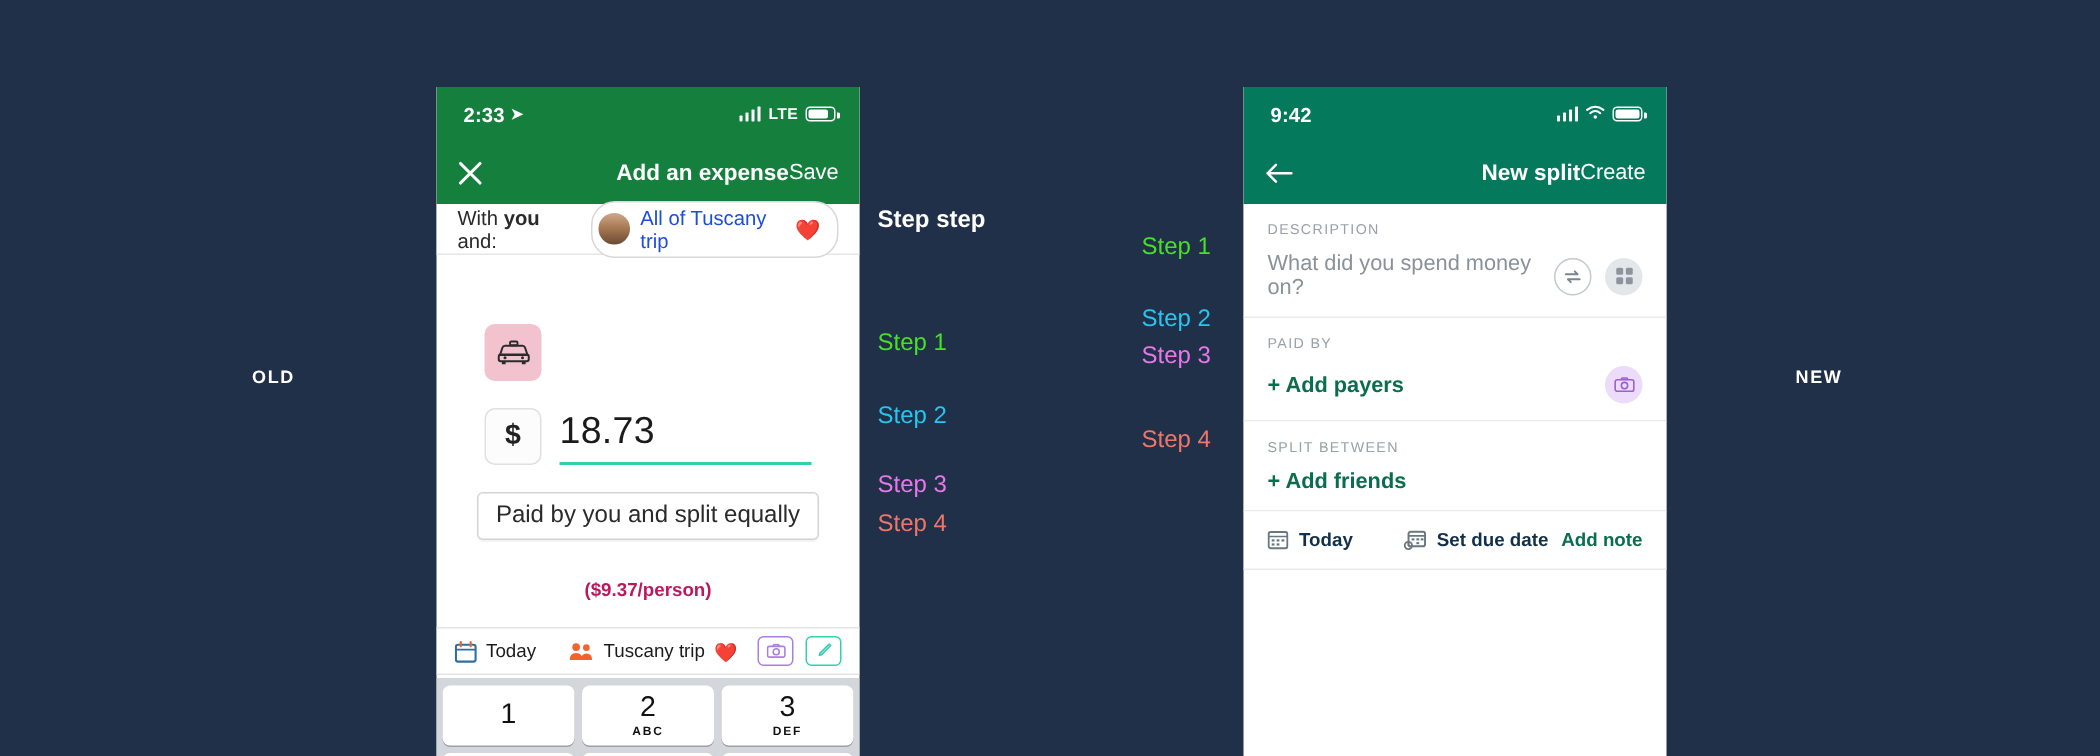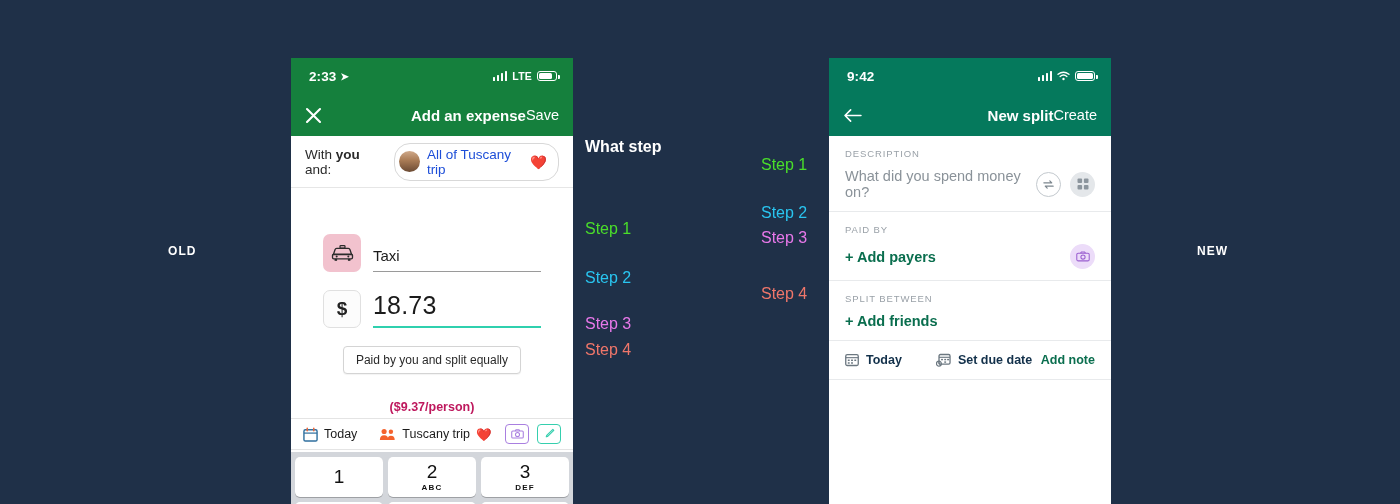--- a/index.html
+++ b/index.html
@@ -53,21 +53,21 @@
     height: 42px; display: flex; align-items: center;
     padding: 0 14px; color: #fff;
   }
   .nav-title { flex: 1; text-align: right; font-size: 15px; font-weight: 700; }
   .nav-action { font-size: 14.5px; font-weight: 500; }
   .nav-left-icon { width: 26px; display: flex; align-items: center; justify-content: flex-start; }
 
   
   #phone-old .statusbar, #phone-old .navbar { background: #15803d; }
   .with-row {
-    height: 52px; display: flex; align-items: center;
+    height: 34px; display: flex; align-items: center;
     padding: 0 14px; gap: 8px;
     border-bottom: 1px solid #e6e6e6; background: #fff;
   }
   .with-label { font-size: 13.5px; color: #2a2a2a; }
   .with-label b { font-weight: 700; }
   .pill {
     display: flex; align-items: center; gap: 7px;
     border: 1px solid #d8d8d8; border-radius: 16px;
     padding: 3px 11px 3px 4px; background: #fff;
   }
@@ -85,21 +85,21 @@
   .icon-dollar { background: #fcfcfc; border: 1px solid #e0e0e0; font-size: 19px; font-weight: 700; color: #222; }
   .field-line { flex: 1; border-bottom: 1px solid #9a9a9a; padding-bottom: 6px; }
   .field-line.accent { border-bottom: 2px solid #2fd0ae; }
   .field-val { font-size: 15px; color: #1b1b1b; }
   .field-val.big { font-size: 25px; font-weight: 400; letter-spacing: .2px; }
 
   .paid-btn {
     display: block; margin: 6px auto 0;
     border: 1px solid #d4d4d4; border-radius: 4px;
     background: #fff; padding: 6px 12px;
-    font-size: 12px; color: #2a2a2a;
+    font-size: 16px; color: #2a2a2a;
     font-family: "Liberation Sans", sans-serif;
     box-shadow: 0 1px 1px rgba(0,0,0,.05);
   }
   .per-person { text-align: center; font-size: 12.5px; color: #be185d; margin-top: 26px; font-weight: bold; }
 
   .old-toolbar {
     position: absolute; left: 0; right: 0; top: 360px;
     height: 32px; display: flex; align-items: center;
     padding: 0 12px; gap: 0;
     border-top: 1px solid #e4e4e4; border-bottom: 1px solid #e4e4e4;
@@ -212,23 +212,20 @@
           <svg width="25" height="18" viewBox="0 0 30 20">
             <path d="M4 12 L6 6 Q6.5 4.5 8 4.5 L22 4.5 Q23.5 4.5 24 6 L26 12 Z" fill="none" stroke="#2b2b2b" stroke-width="1.6" stroke-linejoin="round"></path>
             <rect x="3" y="11.5" width="24" height="5.5" rx="1.6" fill="none" stroke="#2b2b2b" stroke-width="1.6"></rect>
             <rect x="12" y="1.2" width="6" height="3" rx="1" fill="none" stroke="#2b2b2b" stroke-width="1.5"></rect>
             <circle cx="8" cy="14.2" r="1.2" fill="#2b2b2b"></circle>
             <circle cx="22" cy="14.2" r="1.2" fill="#2b2b2b"></circle>
             <rect x="5.5" y="17" width="3" height="2.4" fill="#2b2b2b"></rect>
             <rect x="21.5" y="17" width="3" height="2.4" fill="#2b2b2b"></rect>
           </svg>
         </div>
-        <div class="field-line">
-          <span class="field-val">Taxi</span>
-        </div>
       </div>
 
       <div class="field-row">
         <div class="icon-box icon-dollar">
           <span>$</span>
         </div>
         <div class="field-line accent">
           <span class="field-val big">18.73</span>
         </div>
       </div>
@@ -395,21 +392,21 @@
           <circle cx="3.1" cy="11.4" r="2.6" fill="none" stroke="#6b7780" stroke-width="1.3"></circle>
           <path d="M3.1 9.8 V11.4 L4.2 12.2" fill="none" stroke="#6b7780" stroke-width="1.1" stroke-linecap="round"></path>
         </svg>
         <span>Set due date</span>
       </div>
       <div class="ntb-spacer"></div>
       <div class="ntb-note">Add note</div>
     </div>
   </div>
 
-  <div class="step-extra" style="left:585px; top:138px;">What step</div>
+  <div class="step-extra" style="left:585px; top:138px;">Step step</div>
 
   <div class="step" style="left:585px; top:220px; color:#4ade2a;">Step 1</div>
   <div class="step" style="left:585px; top:269px; color:#29c5f0;">Step 2</div>
   <div class="step" style="left:585px; top:315px; color:#e878ea;">Step 3</div>
   <div class="step" style="left:585px; top:341px; color:#f0766a;">Step 4</div>
 
   <div class="step" style="left:761px; top:156px; color:#4ade2a;">Step 1</div>
   <div class="step" style="left:761px; top:204px; color:#29c5f0;">Step 2</div>
   <div class="step" style="left:761px; top:229px; color:#e878ea;">Step 3</div>
   <div class="step" style="left:761px; top:285px; color:#f0766a;">Step 4</div>

